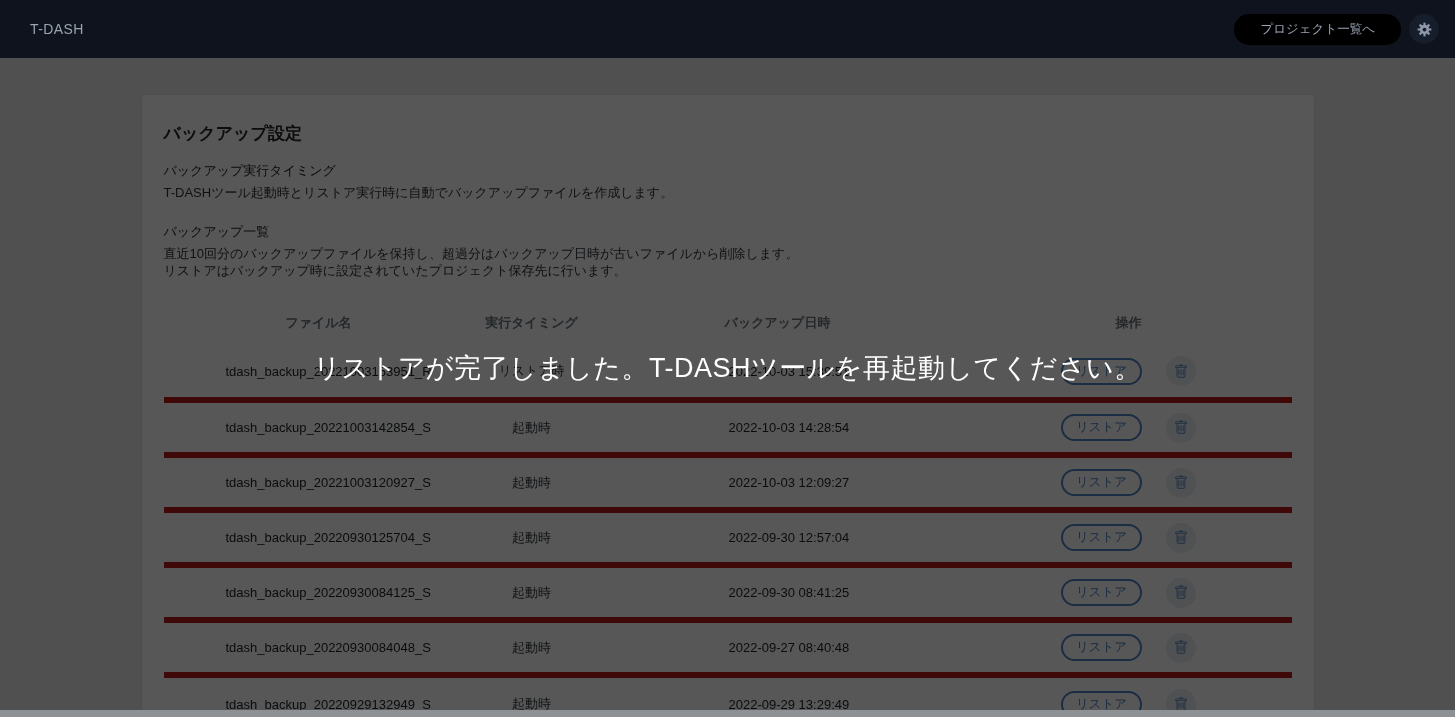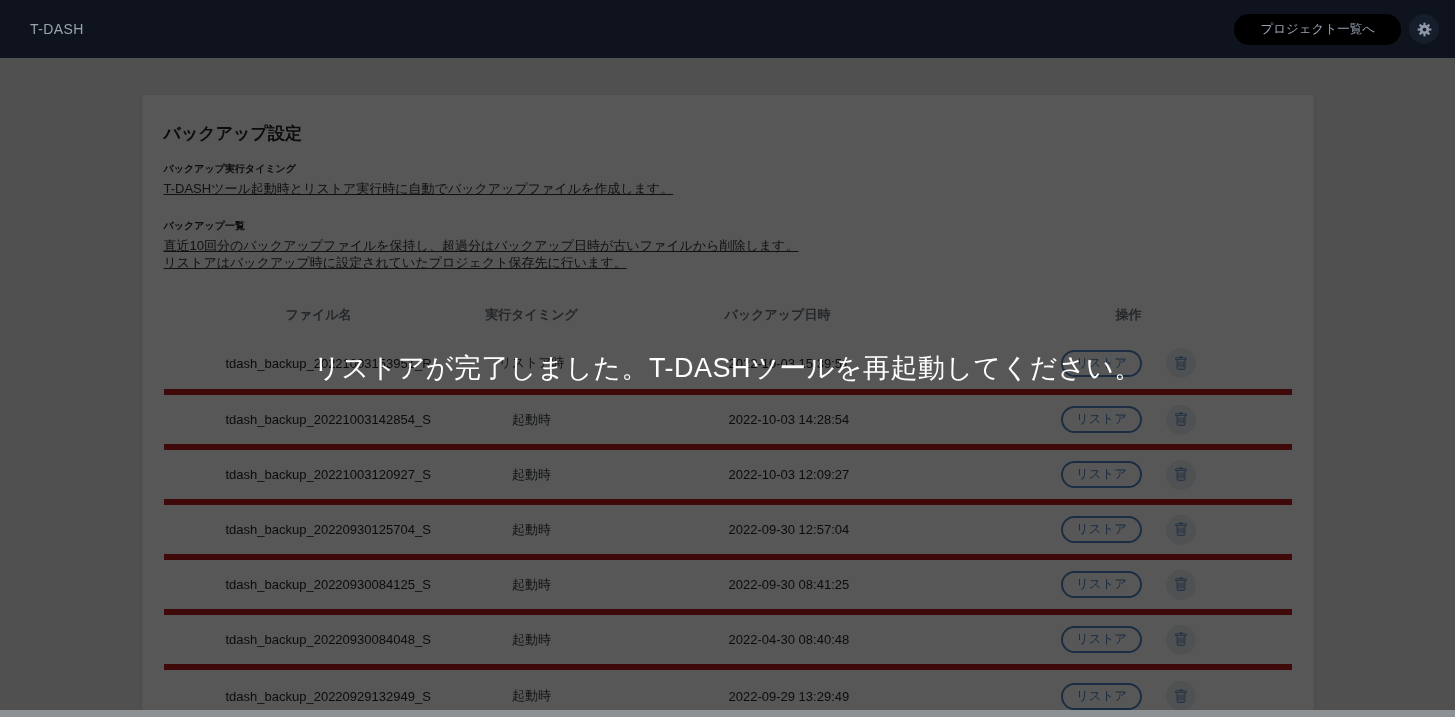--- a/index.html
+++ b/index.html
@@ -35,22 +35,22 @@
     display:flex;align-items:center;justify-content:center;border:none;cursor:pointer;
   }
 
   
   .card{
     width:1172px;margin:37px auto 0;background:#ffffff;border-radius:4px;
     box-shadow:0 1px 3px rgba(0,0,0,.12);
     padding:27px 22px 60px;min-height:660px;
   }
   .page-title{font-size:17px;font-weight:bold;color:var(--text-dark);margin-bottom:17px;}
-  .section-heading{font-size:10px;font-weight:bold;color:var(--text-dark);margin-bottom:4px;}
-  .section-desc{font-size:13px;color:#2e3338;line-height:17px;text-decoration:underline;}
+  .section-heading{font-size:13px;font-weight:normal;color:var(--text-dark);margin-bottom:4px;}
+  .section-desc{font-size:13px;color:#2e3338;line-height:17px;}
   .section{margin-bottom:22px;}
 
   
   table{width:1128px;border-collapse:collapse;table-layout:fixed;font-size:13px;margin-top:4px;}
   col.c-file{width:310px;} col.c-timing{width:116px;} col.c-date{width:376px;} col.c-actions{width:326px;}
   thead th{font-weight:600;color:var(--text-muted);text-align:center;padding:13px 0;}
   tbody td{height:55px;color:var(--text-dark);vertical-align:middle;}
   tbody tr + tr td{border-top:6px solid #b91c1c;}
   td.file{text-align:left;padding-left:62px;}
   td.timing{text-align:center;color:var(--text-mid);font-family:Liberation Mono, monospace;}
@@ -227,21 +227,21 @@
             </svg>
           </span>
         </button>
       </span>
     </td>
   </tr>
 
   <tr>
     <td class="file">tdash_backup_20220930084048_S</td>
     <td class="timing">起動時</td>
-    <td class="datetime">2022-04-30 08:40:48</td>
+    <td class="datetime">2022-09-27 08:40:48</td>
     <td class="actions">
       <span class="action-group">
         <button class="restore-btn">リストア</button>
         <button class="trash-btn">
           <span style="display:flex;">
             <svg width="14" height="15" viewBox="0 0 16 16">
               <path d="M5.5 5.5A.5.5 0 0 1 6 6v6a.5.5 0 0 1-1 0V6a.5.5 0 0 1 .5-.5zm2.5 0a.5.5 0 0 1 .5.5v6a.5.5 0 0 1-1 0V6a.5.5 0 0 1 .5-.5zm3 .5a.5.5 0 0 0-1 0v6a.5.5 0 0 0 1 0V6z"></path>
               <path d="M14.5 3a1 1 0 0 1-1 1H13v9a2 2 0 0 1-2 2H5a2 2 0 0 1-2-2V4h-.5a1 1 0 0 1-1-1V2a1 1 0 0 1 1-1H6a1 1 0 0 1 1-1h2a1 1 0 0 1 1 1h3.5a1 1 0 0 1 1 1v1zM4.118 4 4 4.059V13a1 1 0 0 0 1 1h6a1 1 0 0 0 1-1V4.059L11.882 4H4.118zM2.5 3h11V2h-11v1z"></path>
             </svg>
           </span>

